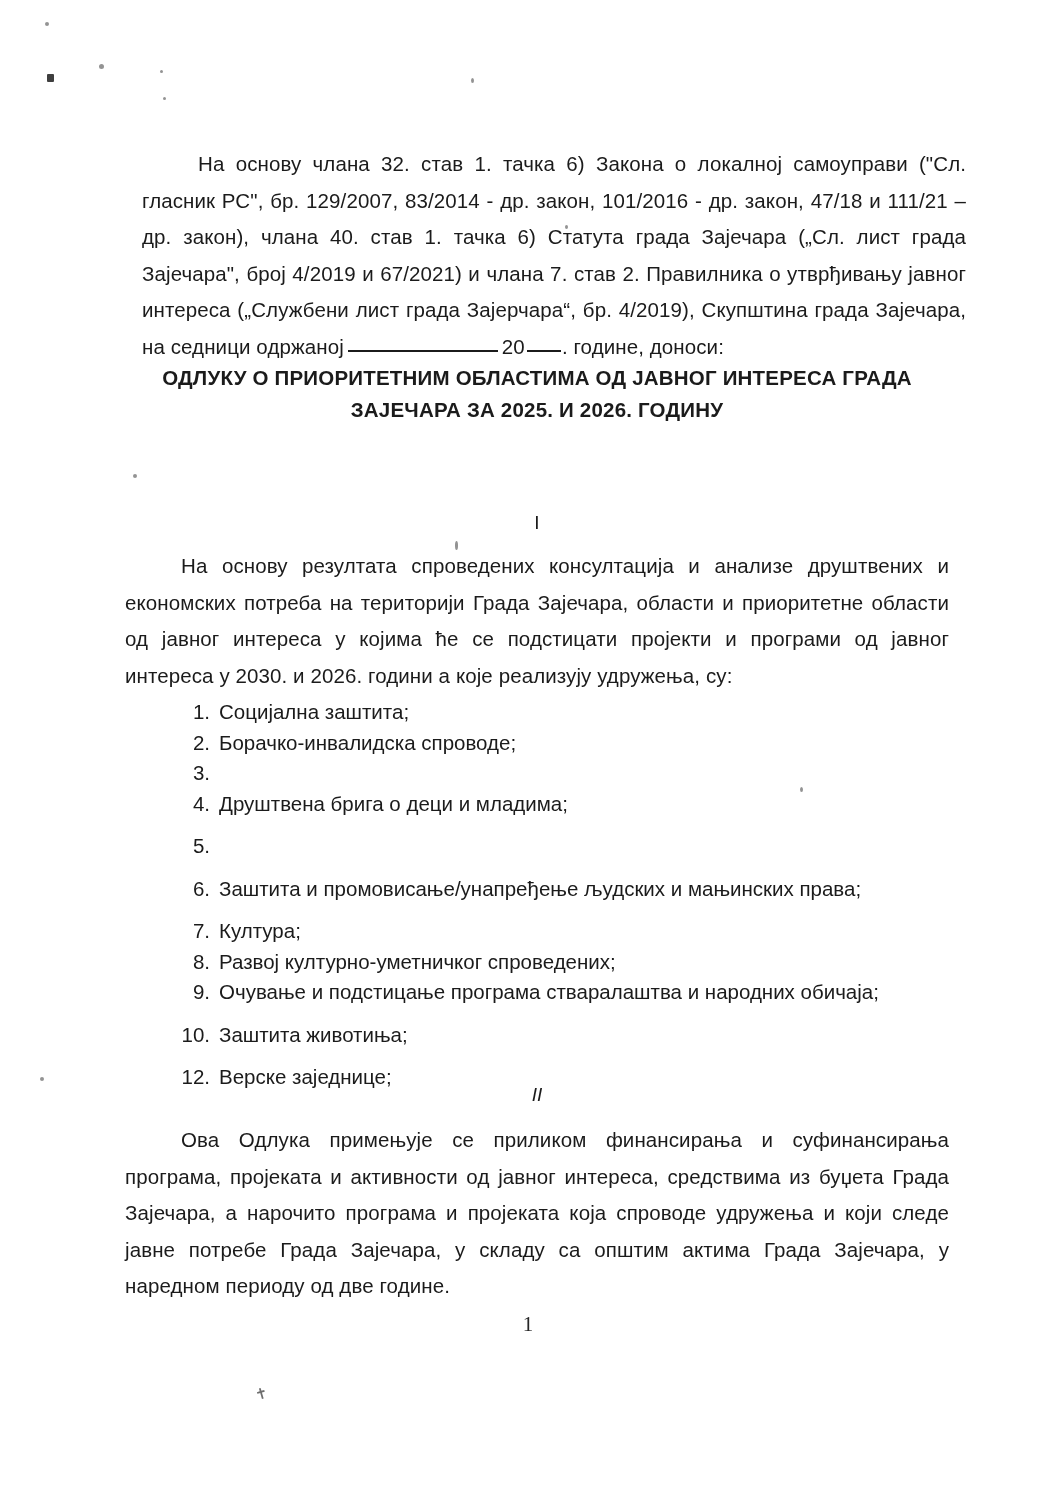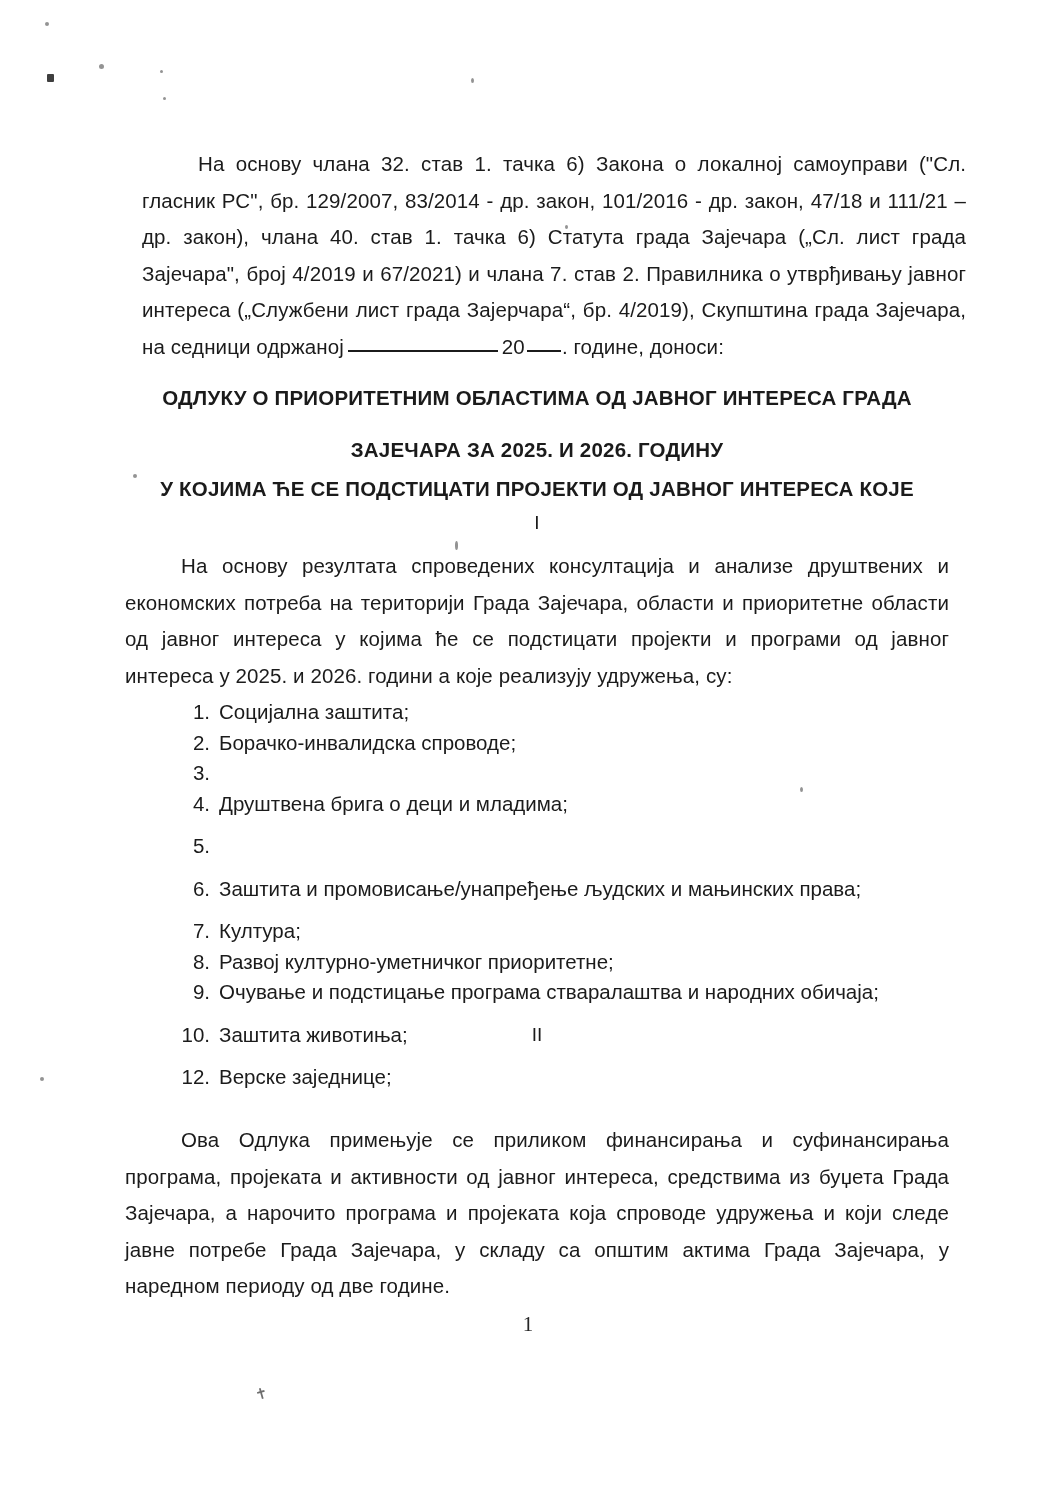--- a/index.html
+++ b/index.html
@@ -79,36 +79,35 @@
     left: 125px;
     top: 362px;
     width: 824px;
     text-align: center;
   }
   .heading .hline {
     font-weight: bold;
     font-size: 20.5px;
     line-height: 32px;
     letter-spacing: .2px;
-    margin-top: 20px;
   }
   .heading .hline.l3 { margin-top: 7px; }
 
   
   .roman {
     position: absolute;
     width: 824px;
     left: 125px;
     text-align: center;
     font-size: 19px;
     font-weight: normal;
     font-family: "Liberation Sans", sans-serif;
   }
   #roman-1 { top: 512px; }
-  #roman-2 { top: 1024px; }
+  #roman-2 { top: 1084px; font-style: italic; }
 
   .section-1 { position: absolute; left: 125px; top: 548px; width: 824px; }
   .section-2 { position: absolute; left: 125px; top: 1122px; width: 824px; }
 
   
   .areas-list {
     position: absolute;
     left: 172px;
     top: 697px;
     width: 780px;
@@ -160,26 +159,25 @@
   <div class="speck" style="left:133px; top:474px; width:4px;  height:4px;"></div>
   <div class="smudge" style="left:255px; top:1386px;">✝</div>
 
   <div class="preamble">
     <p class="para"><span class="indent"></span><span>На основу члана 32. став 1. тачка 6) Закона о локалној самоуправи ("Сл. гласник РС", бр. 129/2007, 83/2014 - др. закон, 101/2016 - др. закон, 47/18 и 111/21 – др. закон), члана 40. став 1. тачка 6) Статута града Зајечара  („Сл. лист града Зајечара", број 4/2019 и 67/2021) и члана 7. став 2. Правилника о утврђивању јавног интереса („Службени лист града Зајерчара“, бр. 4/2019), Скупштина града Зајечара, на седници одржаној</span><span class="blank-line"></span><span>20</span><span class="blank-short"></span><span>. године, доноси:</span></p>
   </div>
 
   <div class="heading">
     <div class="hline">ОДЛУКУ О ПРИОРИТЕТНИМ ОБЛАСТИМА ОД ЈАВНОГ ИНТЕРЕСА ГРАДА</div>
     <div class="hline">ЗАЈЕЧАРА ЗА 2025. И 2026. ГОДИНУ</div>
-    <div class="hline l3">У КОЈИМА ЋЕ СЕ ПОДСТИЦАТИ ПРОЈЕКТИ ОД ЈАВНОГ ИНТЕРЕСА КОЈЕ</div>
   </div>
 
   <div class="roman" id="roman-1">I</div>
   <div class="section-1">
-    <p class="para"><span class="indent"></span><span>На основу резултата спроведених консултација и анализе друштвених и економских потреба на територији Града Зајечара, области и приоритетне области од јавног интереса у којима ће се подстицати пројекти и програми од јавног интереса у 2025. и 2026. години а које реализују удружења, су:</span></p>
+    <p class="para"><span class="indent"></span><span>На основу резултата спроведених консултација и анализе друштвених и економских потреба на територији Града Зајечара, области и приоритетне области од јавног интереса у којима ће се подстицати пројекти и програми од јавног интереса у 2030. и 2026. години а које реализују удружења, су:</span></p>
   </div>
 
   <ul class="areas-list">
     <li>
         <span class="num">1.</span>
         <span>Социјална заштита;</span>
       </li>
     <li>
         <span class="num">2.</span>
         <span>Борачко-инвалидска спроводе;</span>
@@ -197,21 +195,21 @@
     <li class="gap-before">
         <span class="num">6.</span>
         <span>Заштита и промовисање/унапређење људских и мањинских права;</span>
       </li>
     <li class="gap-before">
         <span class="num">7.</span>
         <span>Култура;</span>
       </li>
     <li>
         <span class="num">8.</span>
-        <span>Развој културно-уметничког приоритетне;</span>
+        <span>Развој културно-уметничког спроведених;</span>
       </li>
     <li>
         <span class="num">9.</span>
         <span>Очување и подстицање програма стваралаштва и народних обичаја;</span>
       </li>
     <li class="gap-before">
         <span class="num">10.</span>
         <span>Заштита животиња;</span>
       </li>
     <li class="gap-before">

